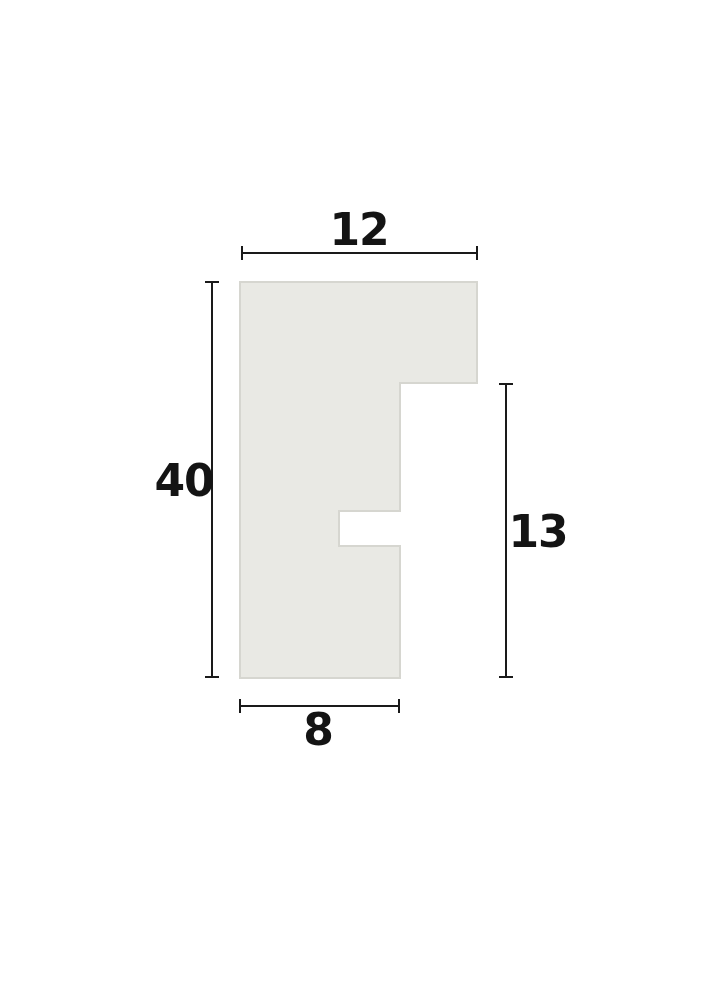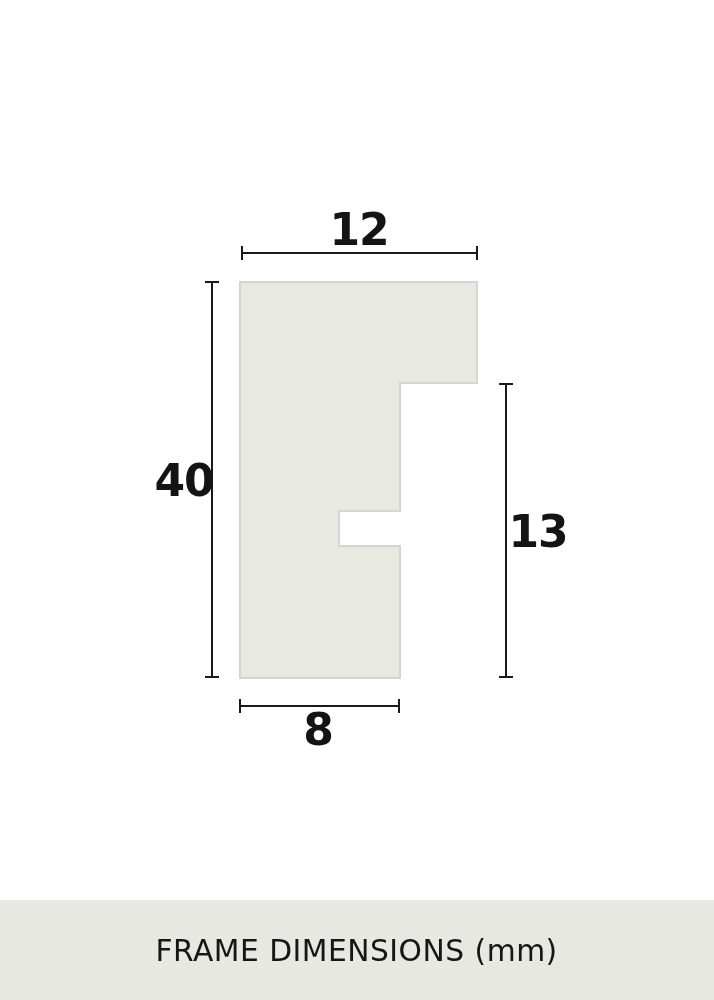--- a/index.html
+++ b/index.html
@@ -68,17 +68,14 @@
   </svg>
 
   <span class="dim-label" style="left:359px; top:230px;">12</span>
 
   <span class="dim-label" style="left:184px; top:481px;">40</span>
 
   <span class="dim-label" style="left:538px; top:532px;">13</span>
 
   <span class="dim-label" style="left:318px; top:730px;">8</span>
 
-  <div class="caption-bar">
-    <span class="caption-text">FRAME DIMENSIONS (mm)</span>
-  </div>
 
 </div>
 
 </body></html>

